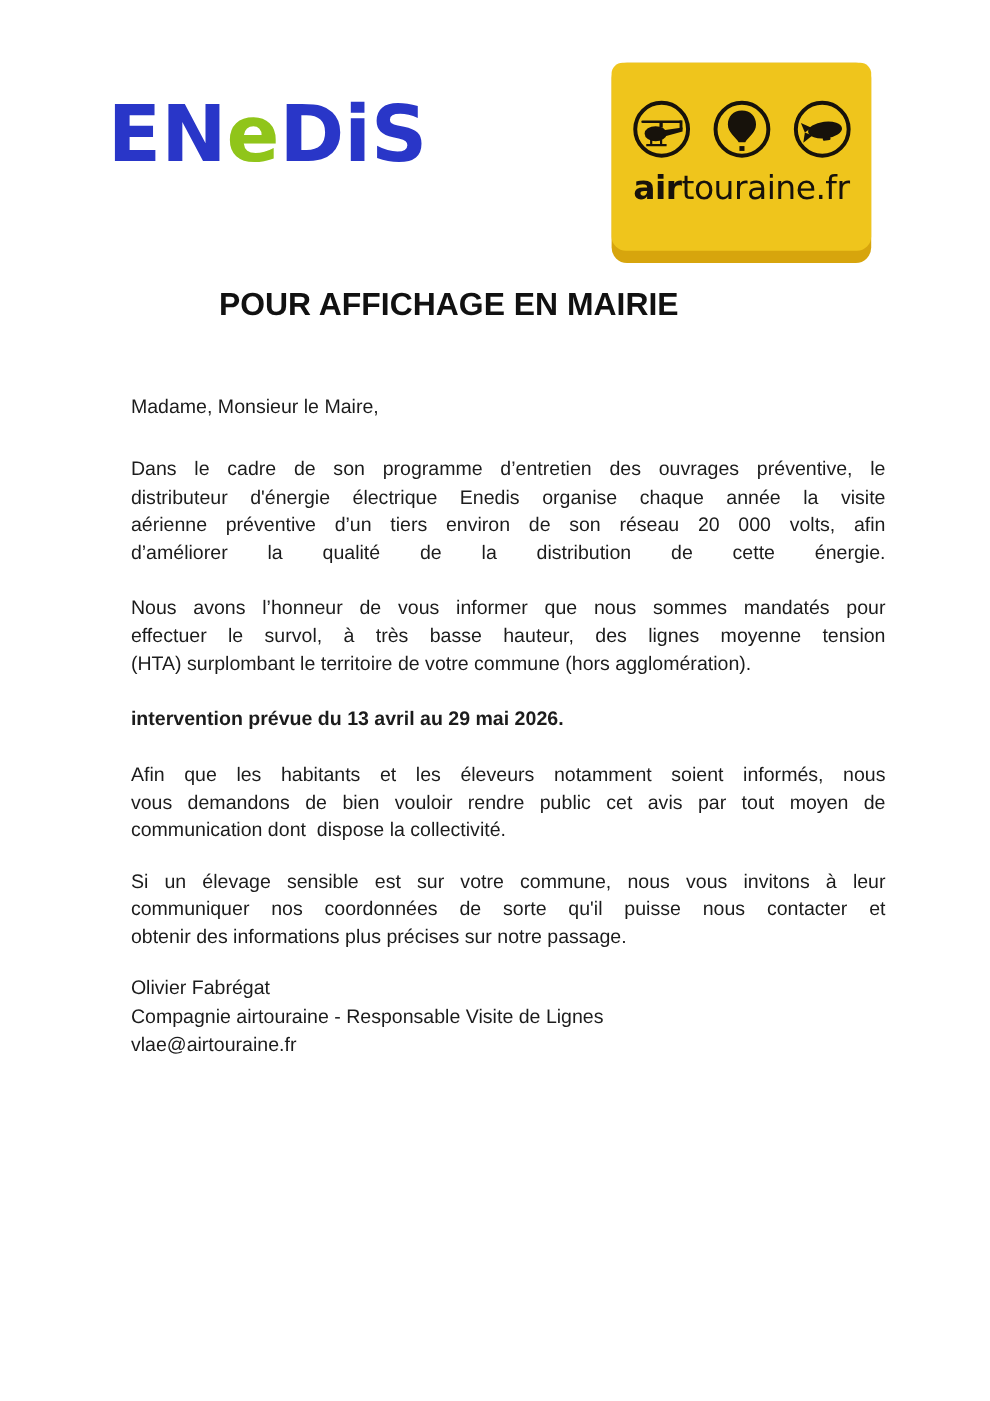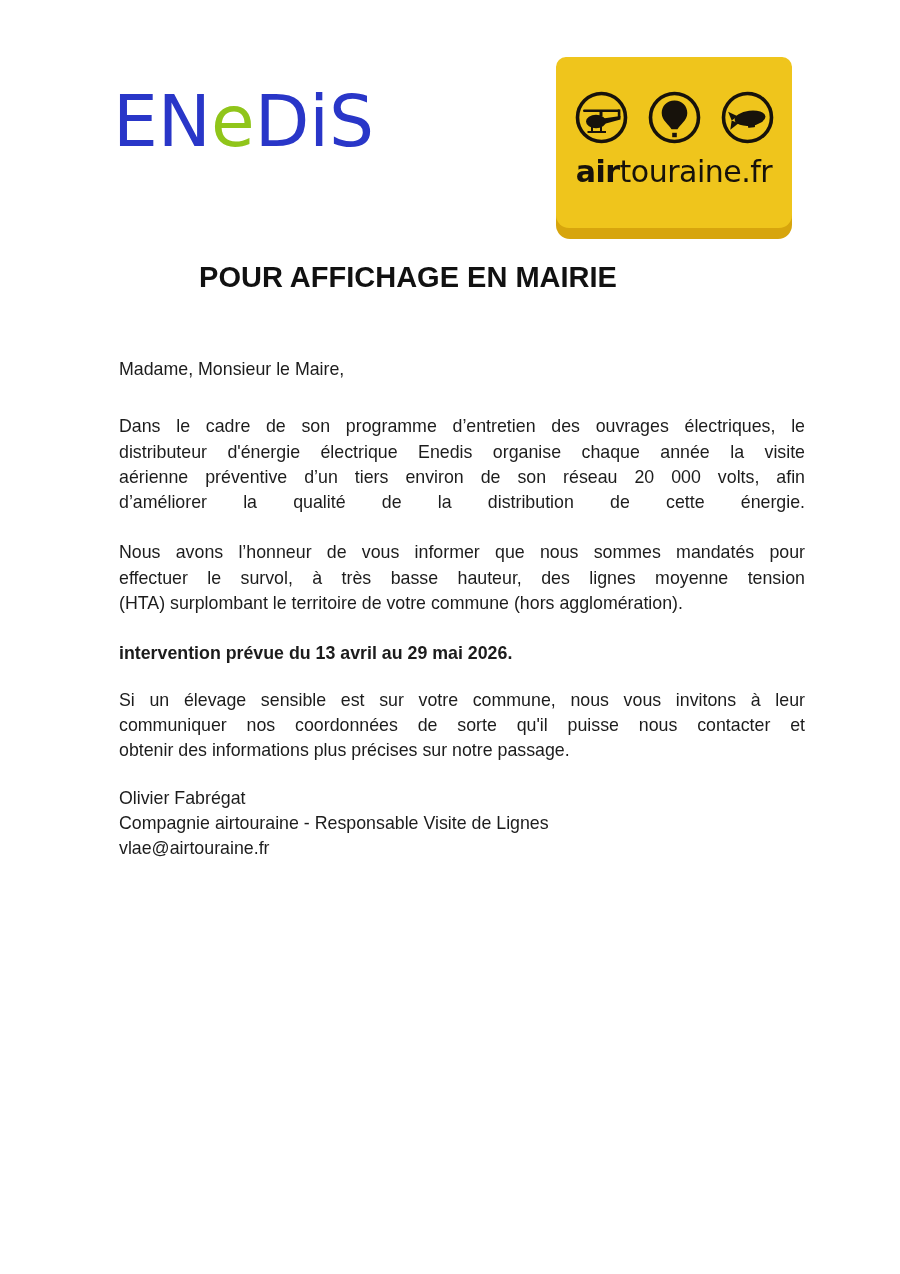--- a/index.html
+++ b/index.html
@@ -7,23 +7,23 @@
   body {
     width:900px; height:1274px;
     position:relative;
     font-family:"Liberation Sans", sans-serif;
     color:#1c1c1c;
     overflow:hidden;
   }
 
   
   .logo-enedis {
-    position:absolute; left:113px; top:86px;
+    position:absolute; left:98px; top:86px;
     font-family:"DejaVu Sans", sans-serif;
-    font-weight:normal;
+    font-weight:bold;
     font-size:71px; line-height:71px;
     letter-spacing:0px;
     white-space:nowrap;
   }
   .logo-enedis .blue  { color:#2936c8; }
   .logo-enedis .green { color:#90c51a; }
 
   
   .logo-air {
     position:absolute; left:556px; top:57px;
@@ -125,36 +125,41 @@
 
 <div class="doc-title">POUR AFFICHAGE EN MAIRIE</div>
 
 <div class="letter">
 
   <div class="para-salutation">
     <div class="line">Madame, Monsieur le Maire,</div>
   </div>
 
   <div class="para-1">
-    <div class="line j">Dans le cadre de son programme d’entretien des ouvrages électriques, le</div>
+    <div class="line j">Dans le cadre de son programme d’entretien des ouvrages préventive, le</div>
     <div class="line j">distributeur d'énergie électrique Enedis organise chaque année la visite</div>
     <div class="line j">aérienne préventive d’un tiers environ de son réseau 20 000 volts, afin</div>
     <div class="line j">d’améliorer la qualité de la distribution de cette énergie.</div>
   </div>
 
   <div class="para-2">
     <div class="line j">Nous avons l’honneur de vous informer que nous sommes mandatés pour</div>
     <div class="line j">effectuer le survol, à très basse hauteur, des lignes  moyenne tension</div>
     <div class="line">(HTA) surplombant le territoire de votre commune (hors agglomération).</div>
   </div>
 
   <div class="para-highlight">
     <div class="line" style="white-space:normal;">intervention prévue du 13 avril au 29 mai 2026.</div>
   </div>
 
+  <div class="para-3">
+    <div class="line j">Afin que les habitants et les éleveurs notamment soient informés, nous</div>
+    <div class="line j">vous demandons de bien vouloir rendre public cet avis par tout  moyen de</div>
+    <div class="line">communication dont  dispose la collectivité.</div>
+  </div>
 
   <div class="para-4">
     <div class="line j">Si un élevage sensible est sur votre commune, nous vous invitons à leur</div>
     <div class="line j">communiquer nos coordonnées de sorte qu'il puisse nous contacter et</div>
     <div class="line">obtenir des informations plus précises sur notre passage.</div>
   </div>
 
 
   <div class="para-signature">
     <div class="line">Olivier Fabrégat</div>

